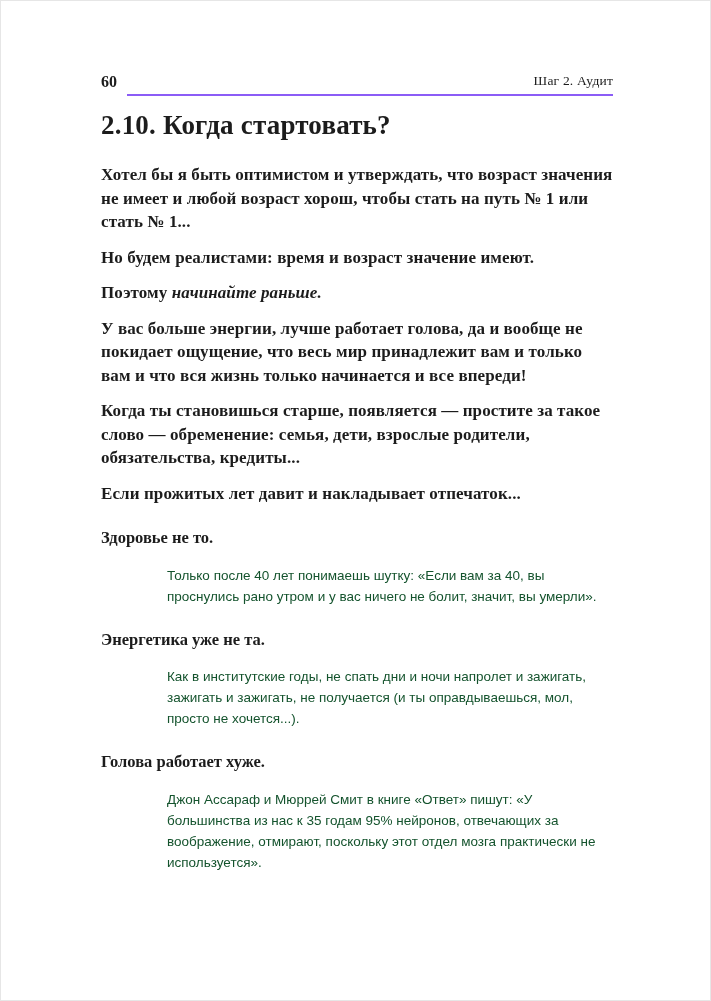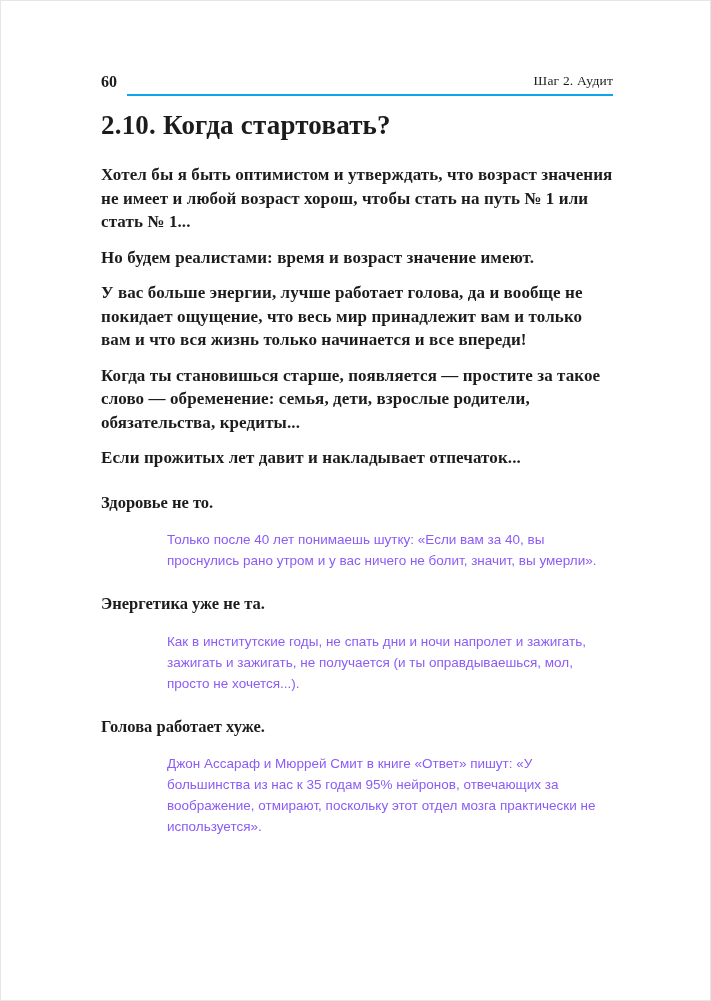--- a/index.html
+++ b/index.html
@@ -28,21 +28,21 @@
     font-size: 16px;
     font-weight: 700;
     line-height: 1;
     padding-right: 10px;
     position: relative;
     top: 3px;
   }
   .header-right {
     flex: 1;
     text-align: right;
-    border-bottom: 2px solid #0ea5e9;
+    border-bottom: 2px solid #8b5cf6;
     padding-bottom: 5px;
   }
   .section-title {
     font-size: 13.5px;
     font-weight: 400;
     letter-spacing: 0.2px;
   }
   
   .chapter-title {
     font-size: 27px;
@@ -67,21 +67,21 @@
     font-size: 16.5px;
     font-weight: 700;
     line-height: 23.5px;
     margin: 21px 0 15px 0;
   }
   
   .quote {
     font-family: "Liberation Sans", "DejaVu Sans", sans-serif;
     font-size: 13.5px;
     font-weight: 400;
-    color: #8b5cf6;
+    color: #14532d;
     line-height: 21px;
     margin: 0 0 12px 66px;
   }
 </style>
 </head>
 <body>
 
 <div class="page">
 
   <header class="page-header">
@@ -90,20 +90,21 @@
       <span class="section-title">Шаг 2. Аудит</span>
     </div>
   </header>
 
   <h1 class="chapter-title">2.10. Когда стартовать?</h1>
 
   <p class="body-p">Хотел бы я быть оптимистом и утверждать, что возраст значения не имеет и любой возраст хорош, чтобы стать на путь № 1 или стать № 1...</p>
 
   <p class="body-p">Но будем реалистами: время и возраст значение имеют.</p>
 
+  <p class="body-p"><span>Поэтому </span><em>начинайте раньше.</em></p>
 
   <p class="body-p">У вас больше энергии, лучше работает голова, да и вообще не покидает ощущение, что весь мир принадлежит вам и только вам и что вся жизнь только начинается и все впереди!</p>
 
   <p class="body-p">Когда ты становишься старше, появляется — простите за такое слово — обременение: семья, дети, взрослые родители, обязательства, кредиты...</p>
 
   <p class="body-p">Если прожитых лет давит и накладывает отпечаток...</p>
 
   <p class="sub-heading">Здоровье не то.</p>
 
   <p class="quote">Только после 40 лет понимаешь шутку: «Если вам за 40, вы проснулись рано утром и у вас ничего не болит, значит, вы умерли».</p>

